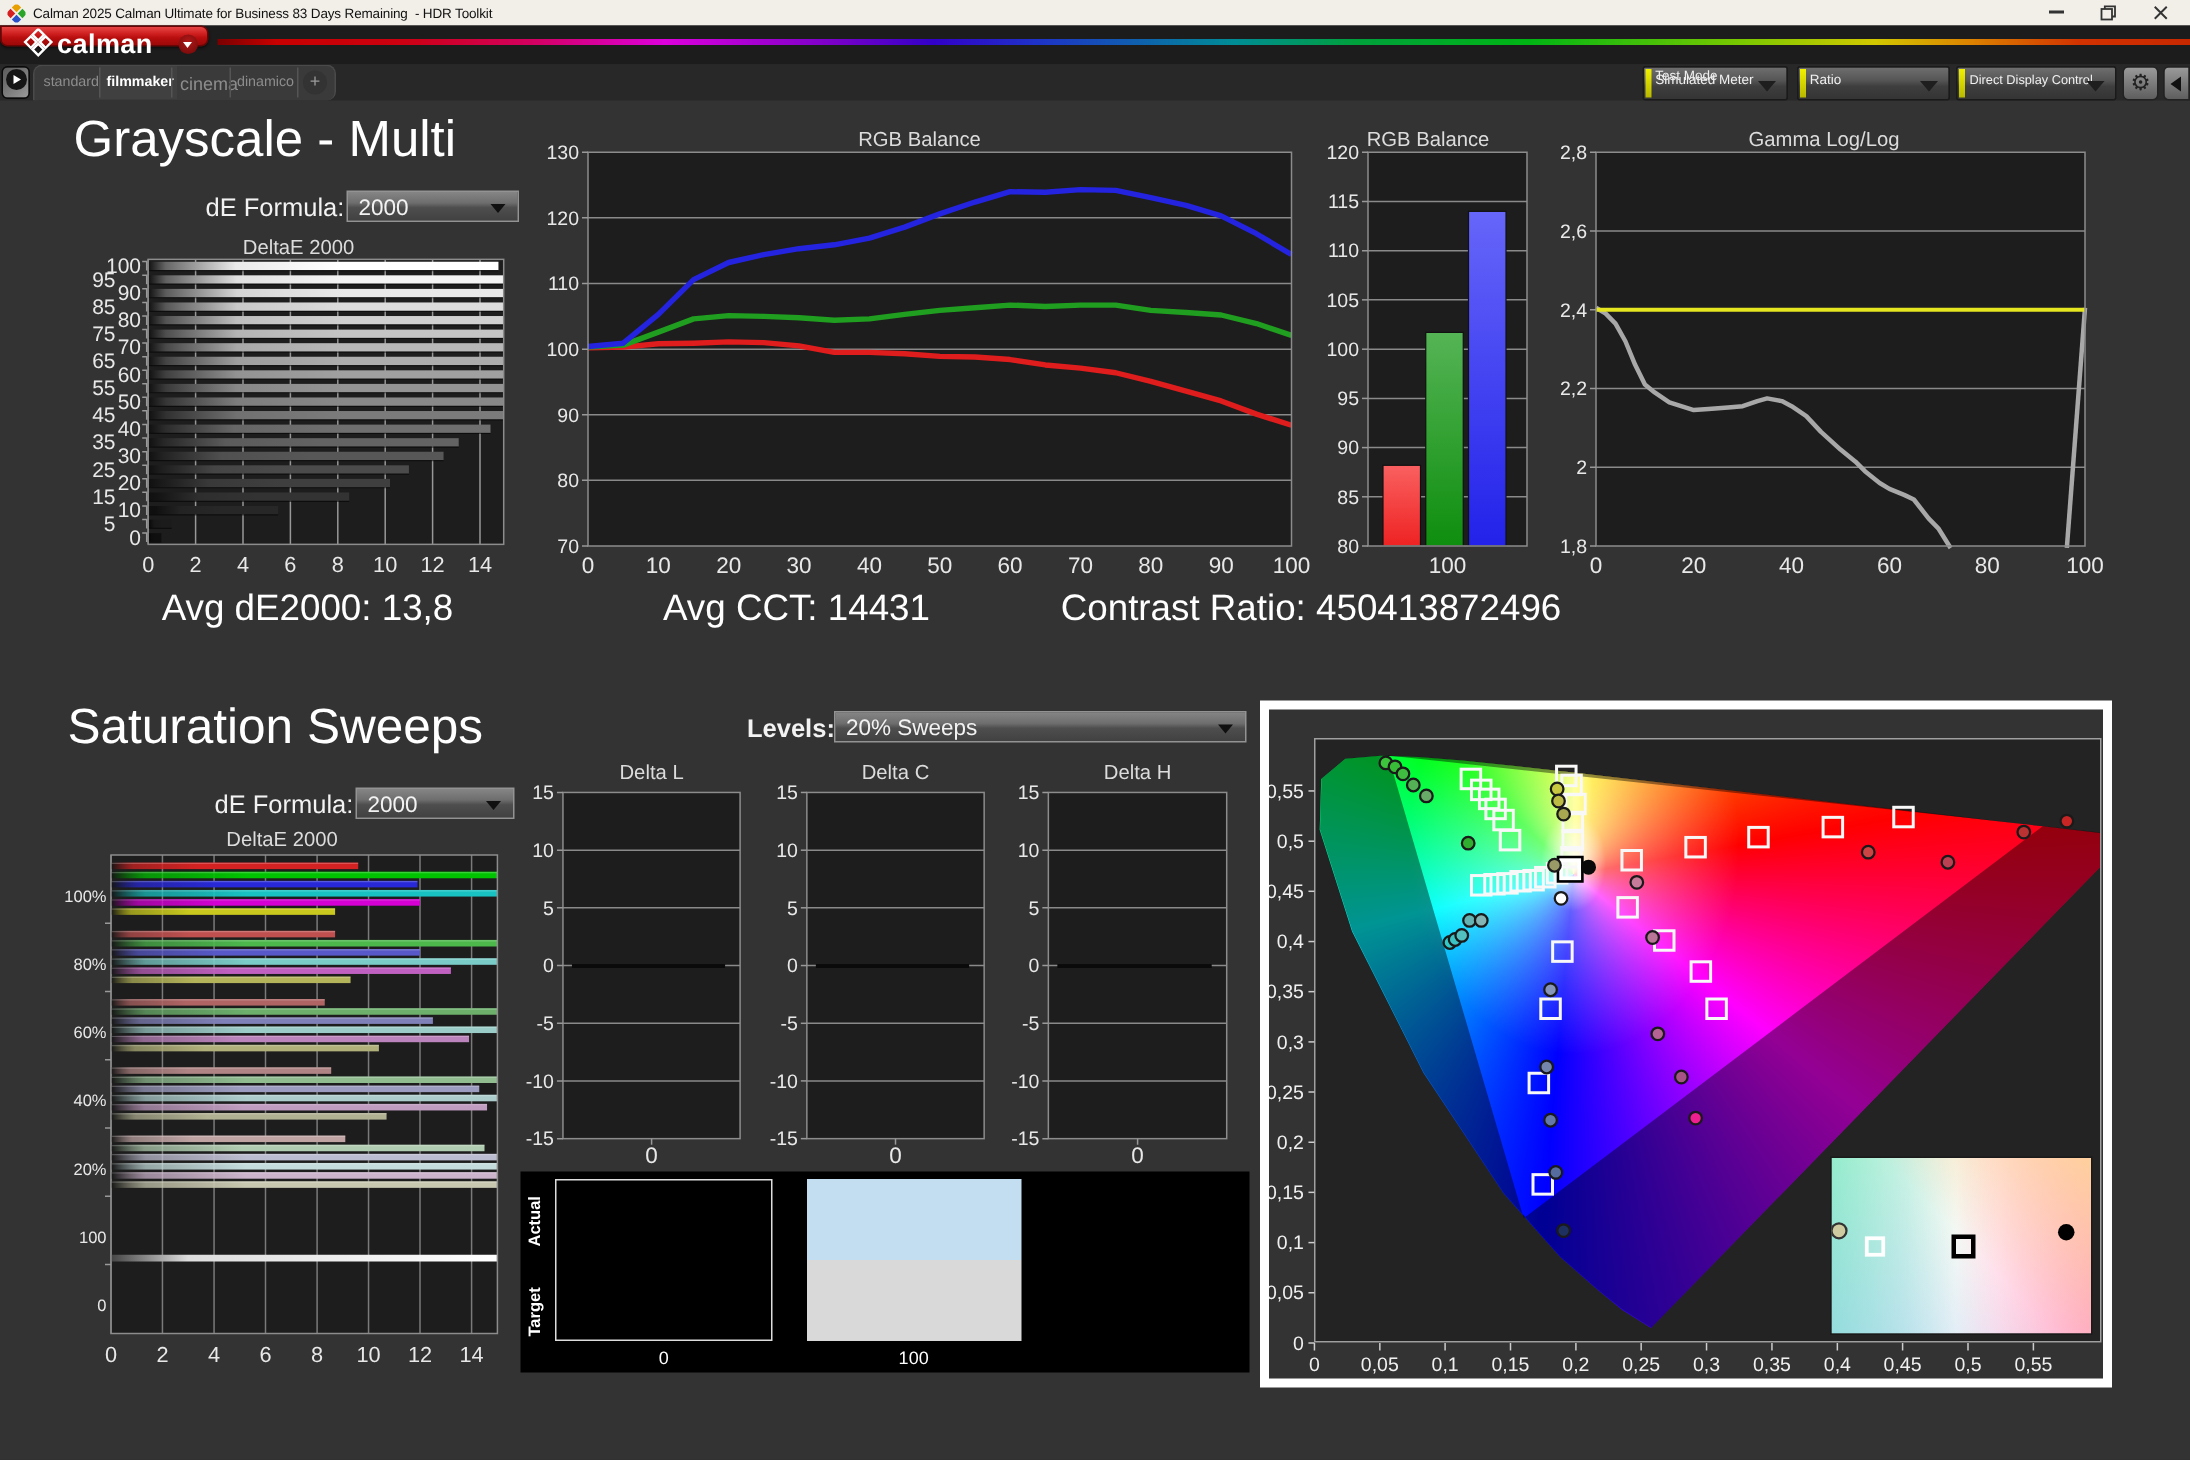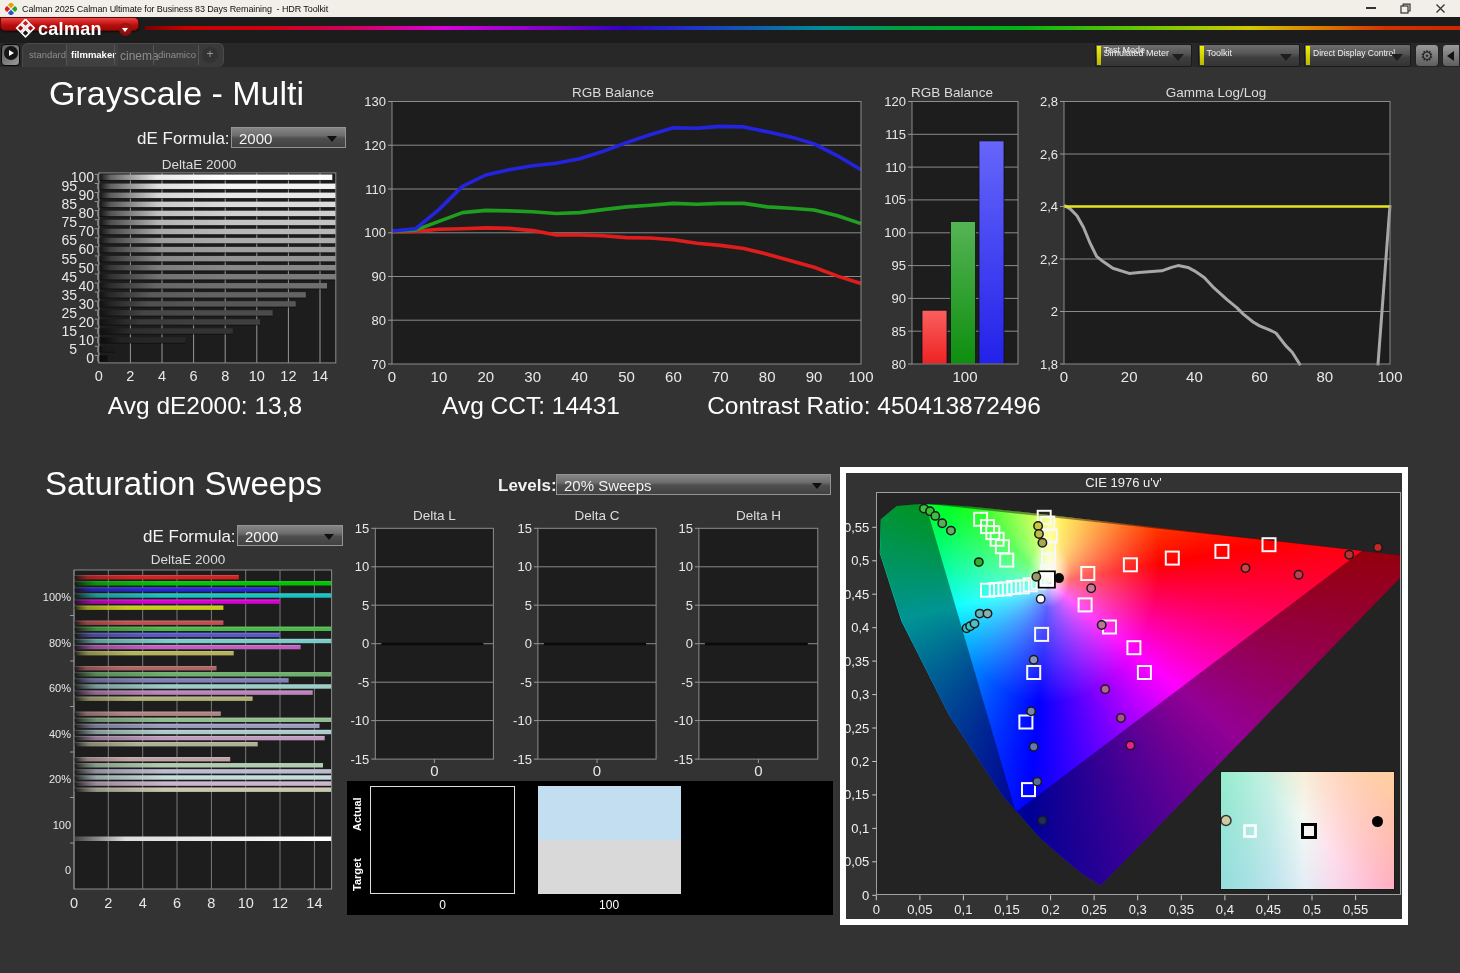--- a/index.html
+++ b/index.html
@@ -66,21 +66,21 @@
 <div class="abs" style="left:198px;top:45px;width:1px;height:20px;background:#555"></div>
 <div class="abs" style="left:202px;top:46.5px;width:16px;height:16px;border-radius:50%;background:#333;color:#999;font-size:12px;text-align:center;line-height:15px">+</div>
 <div class="abs" style="left:1094.5px;top:44px;width:97px;height:23px;border-radius:2px;background:linear-gradient(to bottom,#6e6e6e 0%,#565656 40%,#3e3e3e 60%,#343434 100%);border:1px solid #1a1a1a">
       <div class="abs" style="left:1px;top:1px;width:4px;height:19px;background:linear-gradient(to bottom,#f0f000,#b8b800)"></div>
       <div class="abs" style="left:8px;top:2.5px;font-size:9px;color:#f0f0f0;white-space:nowrap">Simulated Meter</div>
       <div class="abs" style="left:8px;top:0;font-size:9px;color:#f0f0f0;white-space:nowrap">Test Mode</div>
       <div class="abs" style="right:7px;top:9px;width:0;height:0;border-left:6px solid transparent;border-right:6px solid transparent;border-top:7px solid #1e1e1e"></div>
     </div>
     <div class="abs" style="left:1197.5px;top:44px;width:102px;height:23px;border-radius:2px;background:linear-gradient(to bottom,#6e6e6e 0%,#565656 40%,#3e3e3e 60%,#343434 100%);border:1px solid #1a1a1a">
       <div class="abs" style="left:1px;top:1px;width:4px;height:19px;background:linear-gradient(to bottom,#f0f000,#b8b800)"></div>
-      <div class="abs" style="left:8px;top:3px;font-size:9px;color:#f0f0f0;white-space:nowrap">Toolkit</div>
+      <div class="abs" style="left:8px;top:3px;font-size:9px;color:#f0f0f0;white-space:nowrap">Ratio</div>
       <div class="abs" style="right:7px;top:9px;width:0;height:0;border-left:6px solid transparent;border-right:6px solid transparent;border-top:7px solid #1e1e1e"></div>
     </div>
     <div class="abs" style="left:1304px;top:44px;width:107px;height:23px;border-radius:2px;background:linear-gradient(to bottom,#6e6e6e 0%,#565656 40%,#3e3e3e 60%,#343434 100%);border:1px solid #1a1a1a">
       <div class="abs" style="left:1px;top:1px;width:4px;height:19px;background:linear-gradient(to bottom,#f0f000,#b8b800)"></div>
       <div class="abs" style="left:8px;top:3px;font-size:8.5px;color:#f0f0f0;white-space:nowrap">Direct Display Control</div>
       <div class="abs" style="right:7px;top:9px;width:0;height:0;border-left:6px solid transparent;border-right:6px solid transparent;border-top:7px solid #1e1e1e"></div>
     </div>
 <div class="abs" style="left:1415px;top:44px;width:24px;height:23px;border-radius:4px;background:linear-gradient(to bottom,#9a9a9a,#5e5e5e);border:1px solid #222;color:#222;font-size:15px;text-align:center;line-height:21px">⚙</div>
 <div class="abs" style="left:1442px;top:44px;width:18px;height:23px;border-radius:4px 0 0 4px;background:linear-gradient(to bottom,#9a9a9a,#5e5e5e);border:1px solid #222">
  <div class="abs" style="left:4px;top:6px;width:0;height:0;border-top:5px solid transparent;border-bottom:5px solid transparent;border-right:7px solid #111"></div>
@@ -844,21 +844,20 @@
  <div class="abs" style="left:96px;top:117px;color:#fff;font-size:12px;transform:translateX(-50%)">0</div>
  <div class="abs" style="left:262.6px;top:117px;color:#fff;font-size:12px;transform:translateX(-50%)">100</div>
 </div>
 <div class="abs" style="left:839.5px;top:467.2px;width:568.5px;height:458.1px;background:#333;border:6px solid #fff">
       <div class="abs" style="left:30.3px;top:19.0px;width:525.7px;height:403.3px;background:#232323;border:1px solid #a0a0a0;overflow:hidden">
         <div class="abs" style="left:0;top:0;width:100%;height:100%;background:radial-gradient(ellipse 30px 45px at 172px 82px,rgba(255,255,255,0.95),rgba(255,255,255,0) 72%),radial-gradient(ellipse 130px 165px at 172px 70px,rgba(255,255,255,0.55),rgba(255,255,255,0) 85%),radial-gradient(ellipse 16px 70px at 172px 35px,rgba(255,255,255,0.4),rgba(255,255,255,0) 80%),conic-gradient(from 0deg at 172px 90px,#ffff00 3deg,#ff0000 80deg,#ff00ff 129deg,#0000ff 185deg,#00ffff 256deg,#00ff00 315deg,#ffff00 363deg);clip-path:polygon(223.8px 392.2px,204.5px 379.9px,188.3px 366.6px,163.6px 345.0px,125.6px 302.3px,72.2px 222.1px,24.6px 127.8px,3.0px 60.0px,4.0px 26.1px,20.1px 12.7px,43.7px 10.7px,69.0px 11.5px,98.2px 13.8px,133.4px 17.5px,176.5px 22.3px,228.6px 28.3px,288.9px 35.2px,351.6px 42.5px,408.8px 48.9px,453.4px 54.1px,484.9px 57.7px,543.2px 64.4px)"></div>
         <svg class="abs" style="left:0;top:0" width="526" height="403" viewBox="0 0 526 403">
           <path d="M223.8,392.2 L204.5,379.9 L188.3,366.6 L163.6,345.0 L125.6,302.3 L72.2,222.1 L24.6,127.8 L3.0,60.0 L4.0,26.1 L20.1,12.7 L43.7,10.7 L69.0,11.5 L98.2,13.8 L133.4,17.5 L176.5,22.3 L228.6,28.3 L288.9,35.2 L351.6,42.5 L408.8,48.9 L453.4,54.1 L484.9,57.7 L543.2,64.4 Z M485.0,57.7 L48.4,10.7 L138.8,319.1 Z" fill="rgba(0,0,0,0.42)" fill-rule="evenodd"></path>
         </svg>
       </div>
-      <div class="abs" style="left:0;top:0;width:556px;height:16px;text-align:center;color:#f0f0f0;font-size:13px;top:2px">CIE 1976 u'v'</div>
       <svg class="abs" style="left:0;top:0" width="556.5" height="446" viewBox="0 0 556.5 446">
         <line x1="26.3" y1="422.3" x2="30.3" y2="422.3" stroke="#ccc"></line>
         <text x="23.3" y="426.8" font-size="13" fill="#f0f0f0" text-anchor="end">0</text>
         <line x1="26.3" y1="388.8" x2="30.3" y2="388.8" stroke="#ccc"></line>
         <text x="23.3" y="393.3" font-size="13" fill="#f0f0f0" text-anchor="end">0,05</text>
         <line x1="26.3" y1="355.4" x2="30.3" y2="355.4" stroke="#ccc"></line>
         <text x="23.3" y="359.9" font-size="13" fill="#f0f0f0" text-anchor="end">0,1</text>
         <line x1="26.3" y1="321.9" x2="30.3" y2="321.9" stroke="#ccc"></line>
         <text x="23.3" y="326.4" font-size="13" fill="#f0f0f0" text-anchor="end">0,15</text>
         <line x1="26.3" y1="288.5" x2="30.3" y2="288.5" stroke="#ccc"></line>

